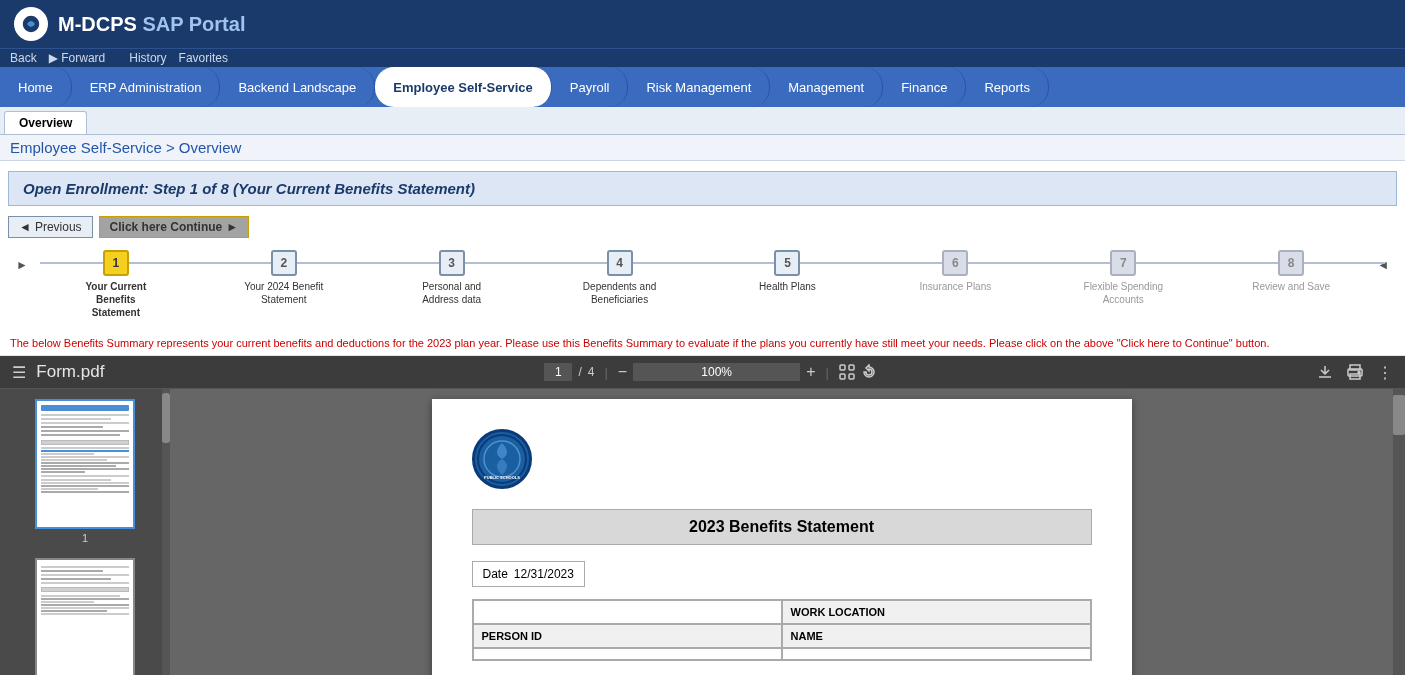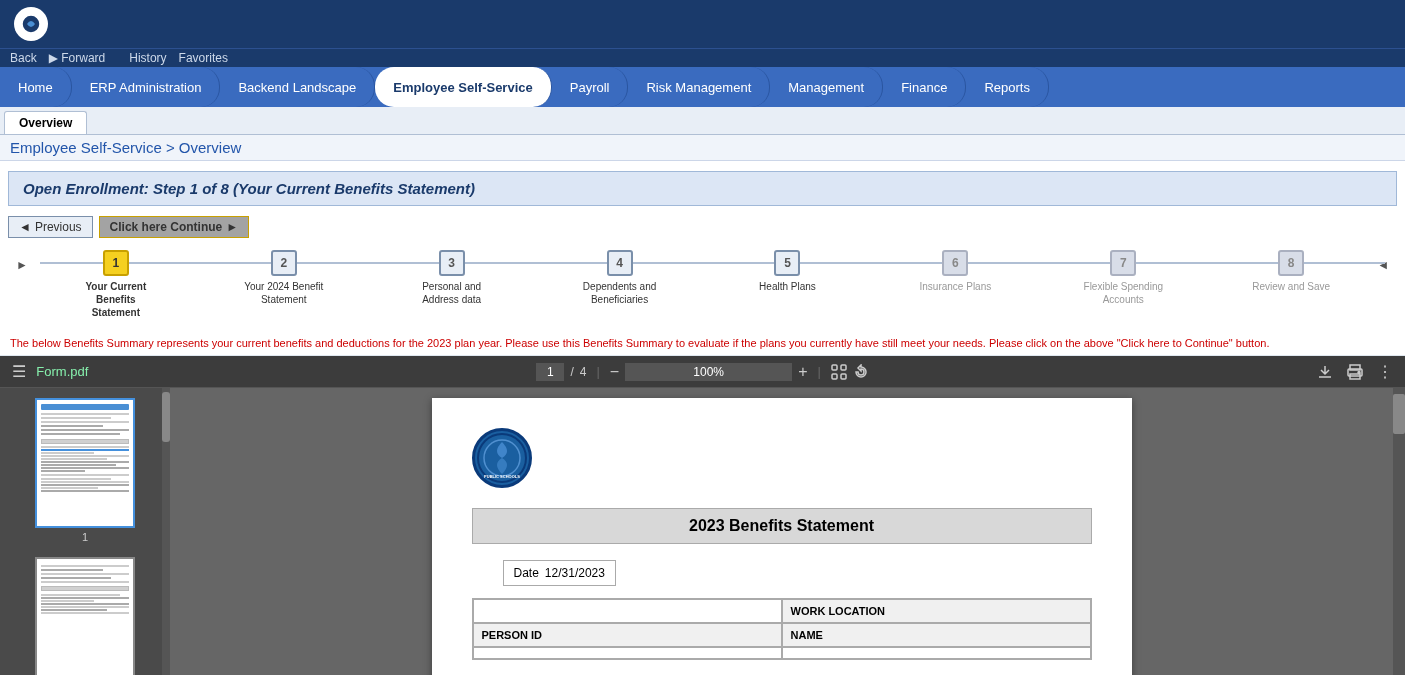--- a/index.html
+++ b/index.html
@@ -329,21 +329,21 @@
       margin-bottom: 16px;
     }
     .pdf-date-row {
       display: flex;
       margin-bottom: 12px;
     }
     .pdf-date-box {
       border: 1px solid #aaa;
       padding: 5px 10px;
       font-size: 12px;
-      display: flex; gap: 6px; margin-left: 31px;
+      display: flex; gap: 6px;
     }
     .pdf-info-grid {
       display: grid;
       grid-template-columns: 1fr 1fr;
       gap: 0;
       border: 1px solid #aaa;
     }
     .pdf-info-cell {
       border: 1px solid #aaa;
       padding: 5px 8px;
@@ -357,20 +357,23 @@
 </head>
 <body>
 
 <div class="top-bar">
   <div class="logo-circle">
     <svg width="22" height="22" viewBox="0 0 22 22">
       <circle cx="11" cy="11" r="9" fill="#1a3a6b" stroke="#fff" stroke-width="1.5"></circle>
       <path d="M7 11 Q11 5 15 11 Q11 17 7 11Z" fill="#4a8fd4"></path>
     </svg>
   </div>
+  <span class="app-title">
+    <span style="color:white;font-weight:bold;">M-DCPS</span><span class="sap" style="color:#a0c4f1;"> SAP Portal</span>
+  </span>
 </div>
 
 <div class="nav-bar">
   <span>Back</span>
   <span>▶ <span>Forward</span></span>
   <span>History</span>
   <span>Favorites</span>
 </div>
 
 <div class="main-menu">
@@ -457,21 +460,21 @@
 
 <div class="warning-msg">The below Benefits Summary represents your current benefits and deductions for the 2023 plan year. Please use this Benefits Summary to evaluate if the plans you currently have still meet your needs. Please click on the above "Click here to Continue" button.</div>
 
 <div class="pdf-viewer">
 
   <div class="pdf-toolbar">
     <div class="pdf-toolbar-left">
       <button class="pdf-btn" title="Menu">
         <span>☰</span>
       </button>
-      <span style="color:#86efac;font-size:13px;">Form.pdf</span>
+      <span style="color:#e5e5e5;font-size:17px;">Form.pdf</span>
     </div>
     <div class="pdf-toolbar-center">
       <input class="pdf-page-input" type="text" value="1" style="">
       <span style="color:#ccc;font-size:12px;">/</span>
       <span style="color:#ccc;font-size:12px;">4</span>
       <span style="color:#666;margin:0 4px;">|</span>
       <button class="pdf-btn">−</button>
       <input class="pdf-zoom" type="text" value="100%" style="">
       <button class="pdf-btn">+</button>
       <span style="color:#666;margin:0 4px;">|</span>

